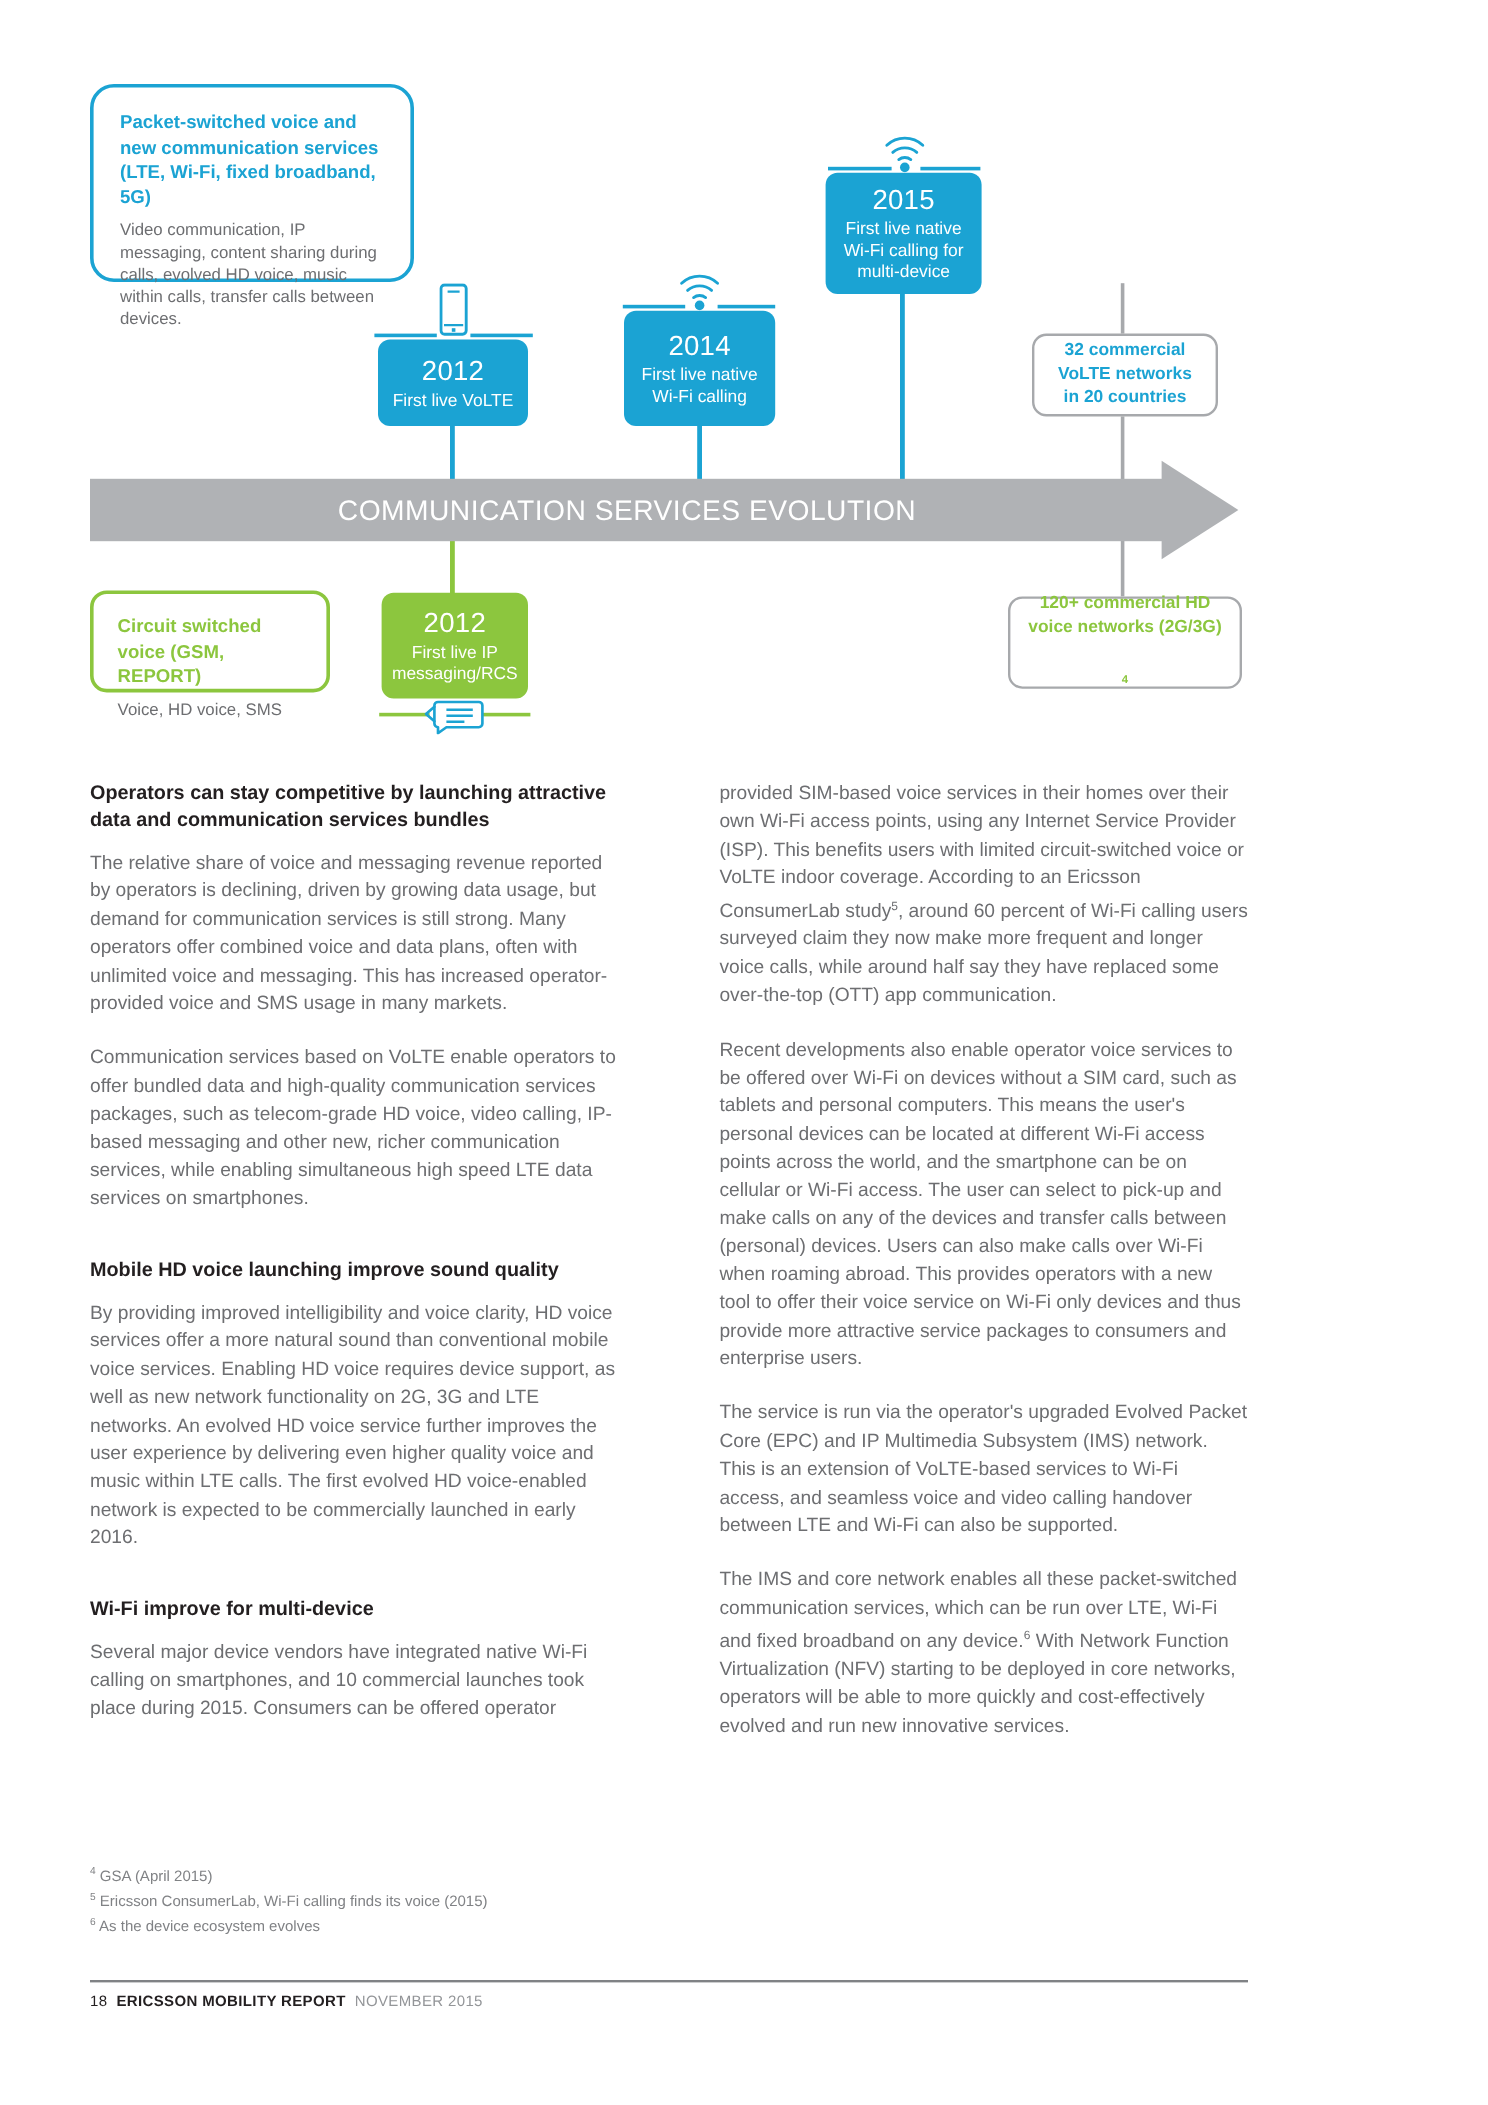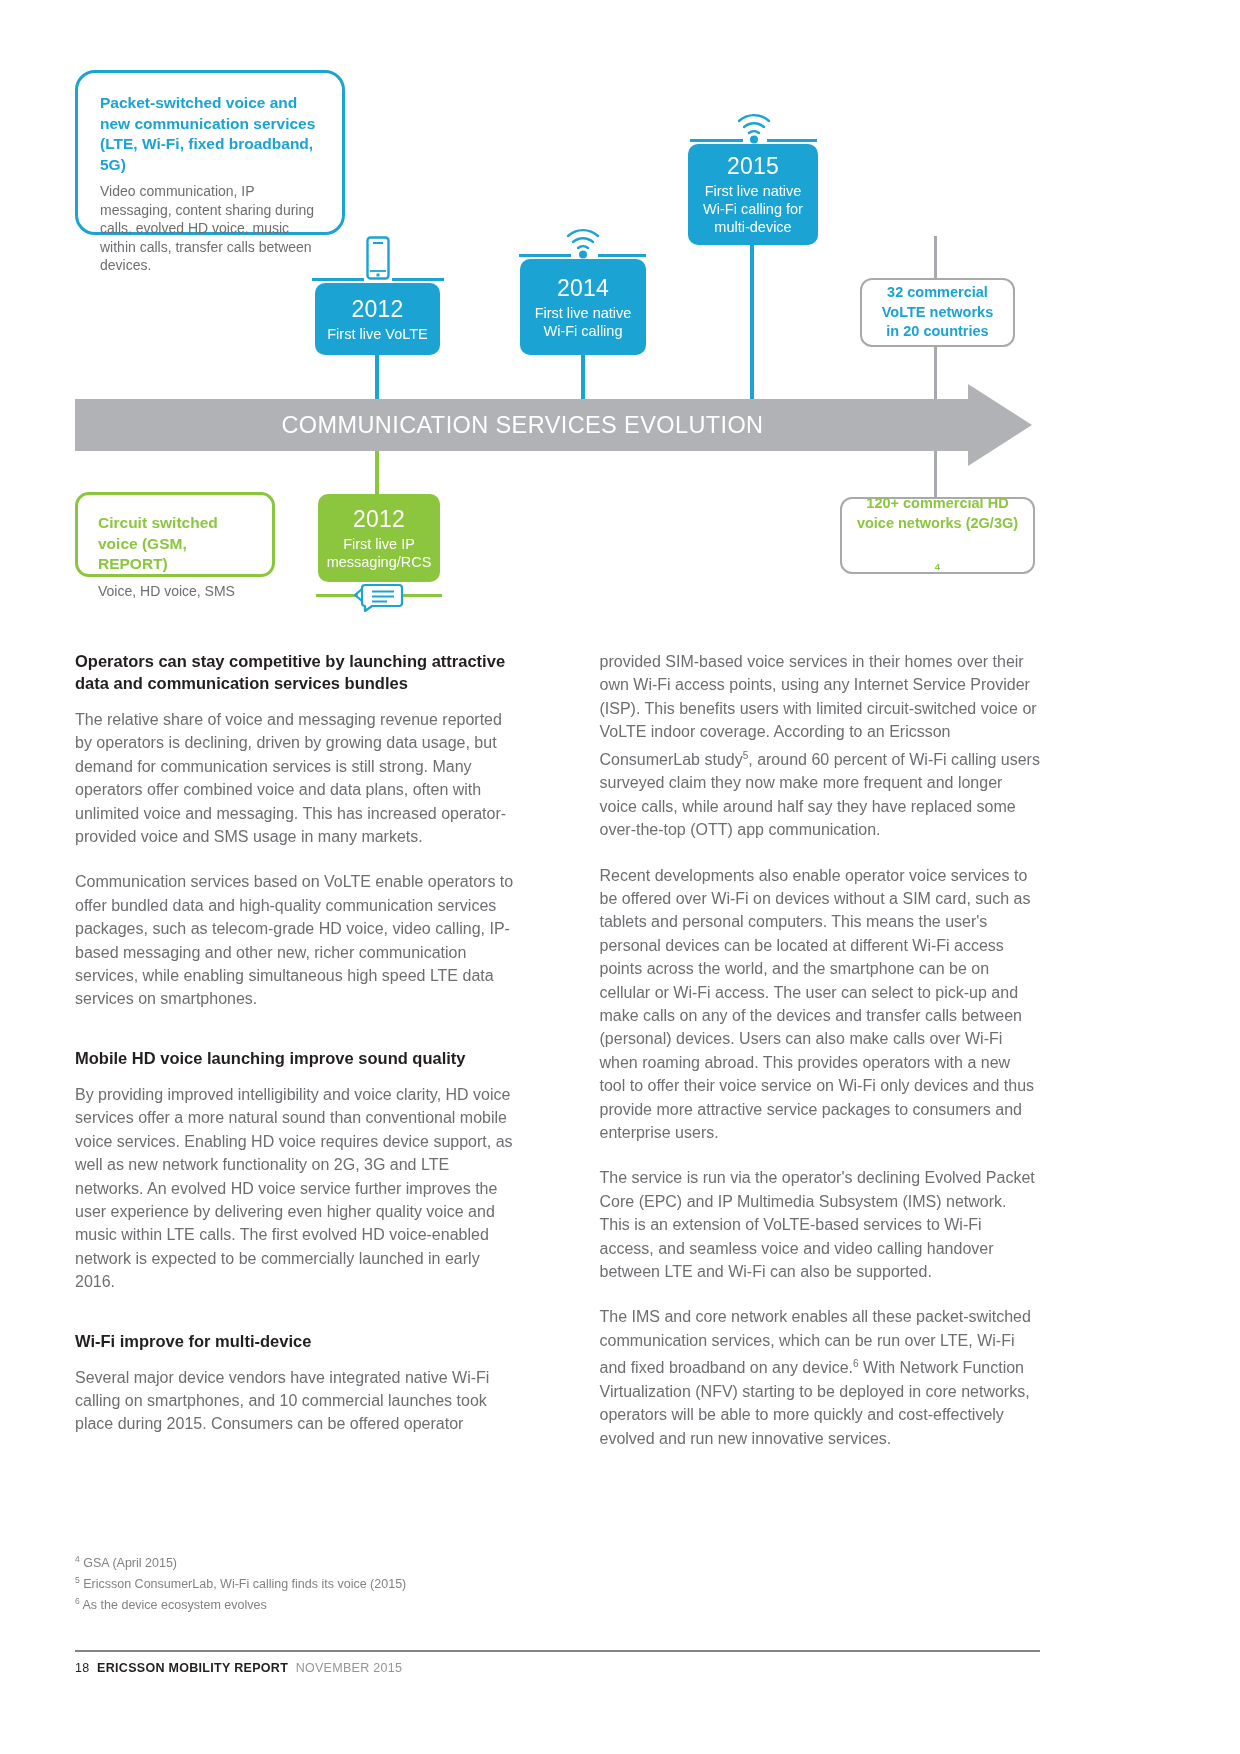--- a/index.html
+++ b/index.html
@@ -331,21 +331,21 @@
 
       <h2 class="sec spaced">Wi-Fi improve for multi-device</h2>
       <p class="para">Several major device vendors have integrated native Wi-Fi calling on smartphones, and 10 commercial launches took place during 2015. Consumers can be offered operator</p>
     </div>
 
     <div class="col">
       <p class="para"><span>provided SIM-based voice services in their homes over their own Wi-Fi access points, using any Internet Service Provider (ISP). This benefits users with limited circuit-switched voice or VoLTE indoor coverage. According to an Ericsson ConsumerLab study</span><sup>5</sup><span>, around 60 percent of Wi-Fi calling users surveyed claim they now make more frequent and longer voice calls, while around half say they have replaced some over-the-top (OTT) app communication.</span></p>
 
       <p class="para">Recent developments also enable operator voice services to be offered over Wi-Fi on devices without a SIM card, such as tablets and personal computers. This means the user's personal devices can be located at different Wi-Fi access points across the world, and the smartphone can be on cellular or Wi-Fi access. The user can select to pick-up and make calls on any of the devices and transfer calls between (personal) devices. Users can also make calls over Wi-Fi when roaming abroad. This provides operators with a new tool to offer their voice service on Wi-Fi only devices and thus provide more attractive service packages to consumers and enterprise users.</p>
 
-      <p class="para">The service is run via the operator's declining Evolved Packet Core (EPC) and IP Multimedia Subsystem (IMS) network. This is an extension of VoLTE-based services to Wi-Fi access, and seamless voice and video calling handover between LTE and Wi-Fi can also be supported.</p>
+      <p class="para">The service is run via the operator's upgraded Evolved Packet Core (EPC) and IP Multimedia Subsystem (IMS) network. This is an extension of VoLTE-based services to Wi-Fi access, and seamless voice and video calling handover between LTE and Wi-Fi can also be supported.</p>
 
       <p class="para"><span>The IMS and core network enables all these packet-switched communication services, which can be run over LTE, Wi-Fi and fixed broadband on any device.</span><sup>6</sup><span> With Network Function Virtualization (NFV) starting to be deployed in core networks, operators will be able to more quickly and cost-effectively evolved and run new innovative services.</span></p>
     </div>
 
   </div>
 </div>
 
 <div id="footnotes">
   <p class="fn"><sup>4</sup> <span>GSA (April 2015)</span></p>
   <p class="fn"><sup>5</sup> <span>Ericsson ConsumerLab, Wi-Fi calling finds its voice (2015)</span></p>

